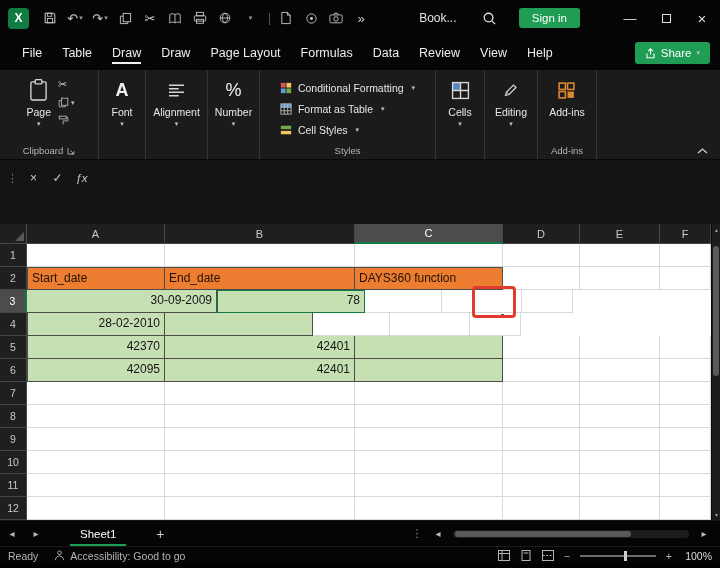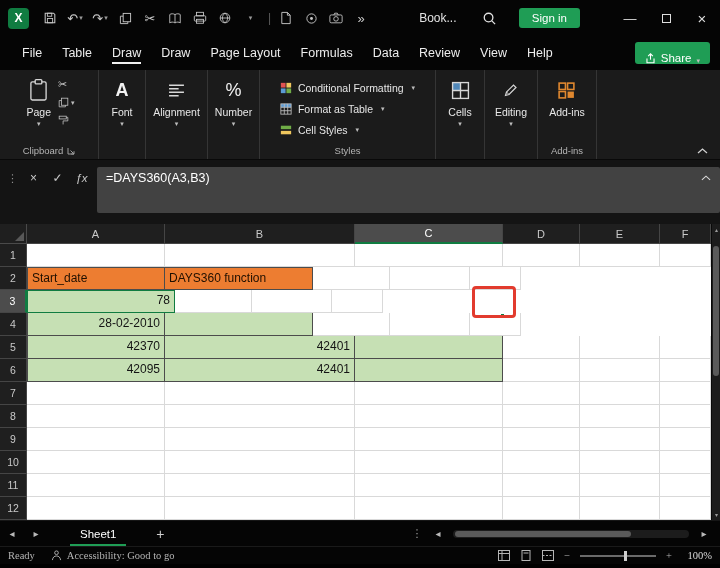--- a/index.html
+++ b/index.html
@@ -16,21 +16,21 @@
 .tright{margin-left:auto;display:flex;align-items:center;}
 .searchic{margin-right:22px;display:flex;}
 .signin{background:var(--accent_green,#1F9D55);color:#fff;font-size:11.5px;padding:4px 13px;border-radius:3px;margin-right:32px;}
 .winbtn{width:36px;height:36px;display:flex;align-items:center;justify-content:center;color:#dedede;font-size:13px;}
 .maxbox{width:9px;height:9px;border:1px solid #dedede;}
 
 
 .menubar{height:34px;background:#050505;display:flex;align-items:center;padding:0 10px 0 12px;flex:none;}
 .mitem{font-size:12.5px;color:#ededed;padding:9px 10px;position:relative;white-space:nowrap;}
 .mitem.active::after{content:"";position:absolute;left:10px;right:10px;bottom:5px;height:2px;background:#f0f0f0;}
-.share{margin-left:auto;background:var(--accent_green,#1F9D55);color:#fff;font-size:11.5px;height:22px;display:flex;align-items:flex-end;gap:5px;padding:0 10px;border-radius:3px;}
+.share{margin-left:auto;background:var(--accent_green,#1F9D55);color:#fff;font-size:11.5px;height:22px;display:flex;align-items:center;gap:5px;padding:0 10px;border-radius:3px;}
 .share .chev{font-size:7px;}
 
 
 .ribbon{height:90px;background:#1b1b1b;display:flex;position:relative;flex:none;border-bottom:1px solid #090909;}
 .rgroup{border-right:1px solid #353535;display:flex;flex-direction:column;padding:4px 3px 1px;}
 .rcontent{flex:1;display:flex;justify-content:center;}
 .rlabel{height:15px;display:flex;align-items:center;justify-content:center;gap:4px;font-size:9.5px;color:#b5b5b5;}
 .bigbtn{display:flex;flex-direction:column;align-items:center;gap:3px;padding:3px 5px 0;}
 .icbox{height:26px;display:flex;align-items:center;justify-content:center;}
 .blabel{font-size:10.5px;color:#e8e8e8;white-space:nowrap;}
@@ -82,21 +82,21 @@
 .sb-ar{width:24px;text-align:center;font-size:10px;color:#b9b9b9;}
 .stab{height:100%;display:flex;align-items:center;padding:0 16px;font-size:11.5px;color:#fff;position:relative;margin-left:16px;}
 .stab::after{content:"";position:absolute;left:6px;right:6px;bottom:0;height:2px;background:var(--accent_green,#1F9D55);}
 .addsheet{width:28px;text-align:center;font-size:14px;color:#cfcfcf;margin-left:14px;}
 .sb-dots{margin-left:auto;font-size:11px;color:#9f9f9f;width:18px;text-align:center;}
 .hscroll{display:flex;align-items:center;margin-right:4px;}
 .htrack{width:236px;height:8px;background:#1c1c1c;border-radius:4px;position:relative;margin:0 3px;}
 .hthumb{position:absolute;left:2px;top:1px;width:176px;height:6px;background:#5a5a5a;border-radius:3px;}
 
 
-.statusbar{height:18px;background:#050505;border-top:1px solid #1a1a1a;display:flex;align-items:center;font-size:10.5px;color:#b5b5b5;padding:0 8px;flex:none;font-family:Liberation Serif, serif;}
+.statusbar{height:18px;background:#050505;border-top:1px solid #1a1a1a;display:flex;align-items:center;font-size:10.5px;color:#b5b5b5;padding:0 8px;flex:none;}
 .st-ready{margin-right:16px;}
 .st-acc{display:flex;align-items:center;gap:5px;}
 .st-right{margin-left:auto;display:flex;align-items:center;gap:10px;}
 .viewic{display:flex;}
 .zoomtrack{width:76px;height:2px;background:#6a6a6a;position:relative;}
 .zoomthumb{position:absolute;left:58%;top:-4px;width:3px;height:10px;background:#cfcfcf;}
 .zoomlabel{color:#dcdcdc;width:30px;text-align:right;}
 svg{display:block;}
 </style>
 </head>
@@ -390,28 +390,20 @@
           <path d="M1 5l4.5-4L10 5" fill="none" stroke="#cfcfcf" stroke-width="1.3"></path>
         </svg>
       </span>
   </div>
 
   <div class="formulabar">
     <span class="dots">⋮</span>
     <span class="fbtn">×</span>
     <span class="fbtn">✓</span>
     <span class="fbtn fx">ƒx</span>
-    <div class="finput">
-      <span>=DAYS360(A3,B3)</span>
-      <span class="fchev">
-          <svg width="10" height="6" viewBox="0 0 11 6">
-            <path d="M1 5l4.5-4L10 5" fill="none" stroke="#d8d8d8" stroke-width="1.2"></path>
-          </svg>
-        </span>
-    </div>
   </div>
 
   <div class="sheet">
     <div class="hrow">
       <div class="corner"></div>
       <div class="chd wA">A</div>
       <div class="chd wB">B</div>
       <div class="chd wC sel">C</div>
       <div class="chd wD">D</div>
       <div class="chd wE">E</div>
@@ -424,28 +416,30 @@
         <div class="cell wB"></div>
         <div class="cell wC"></div>
         <div class="cell wD"></div>
         <div class="cell wE"></div>
         <div class="cell wF"></div>
     </div>
 
     <div class="grow">
       <div class="rhd">2</div>
       <div class="cell wA orange bl bt">Start_date</div>
+      <div class="cell wB orange bt">End_date</div>
       <div class="cell wC orange bt">DAYS360 function</div>
       <div class="cell wD"></div>
         <div class="cell wE"></div>
         <div class="cell wF"></div>
     </div>
 
     <div class="grow">
       <div class="rhd sel">3</div>
+      <div class="cell wB green right">30-09-2009</div>
       <div class="cell wC green right selcell">78</div>
       <div class="cell wD"></div>
         <div class="cell wE"></div>
         <div class="cell wF"></div>
     </div>
 
     <div class="grow">
       <div class="rhd">4</div>
       <div class="cell wA green bl right">28-02-2010</div>
       <div class="cell wC green"></div>

